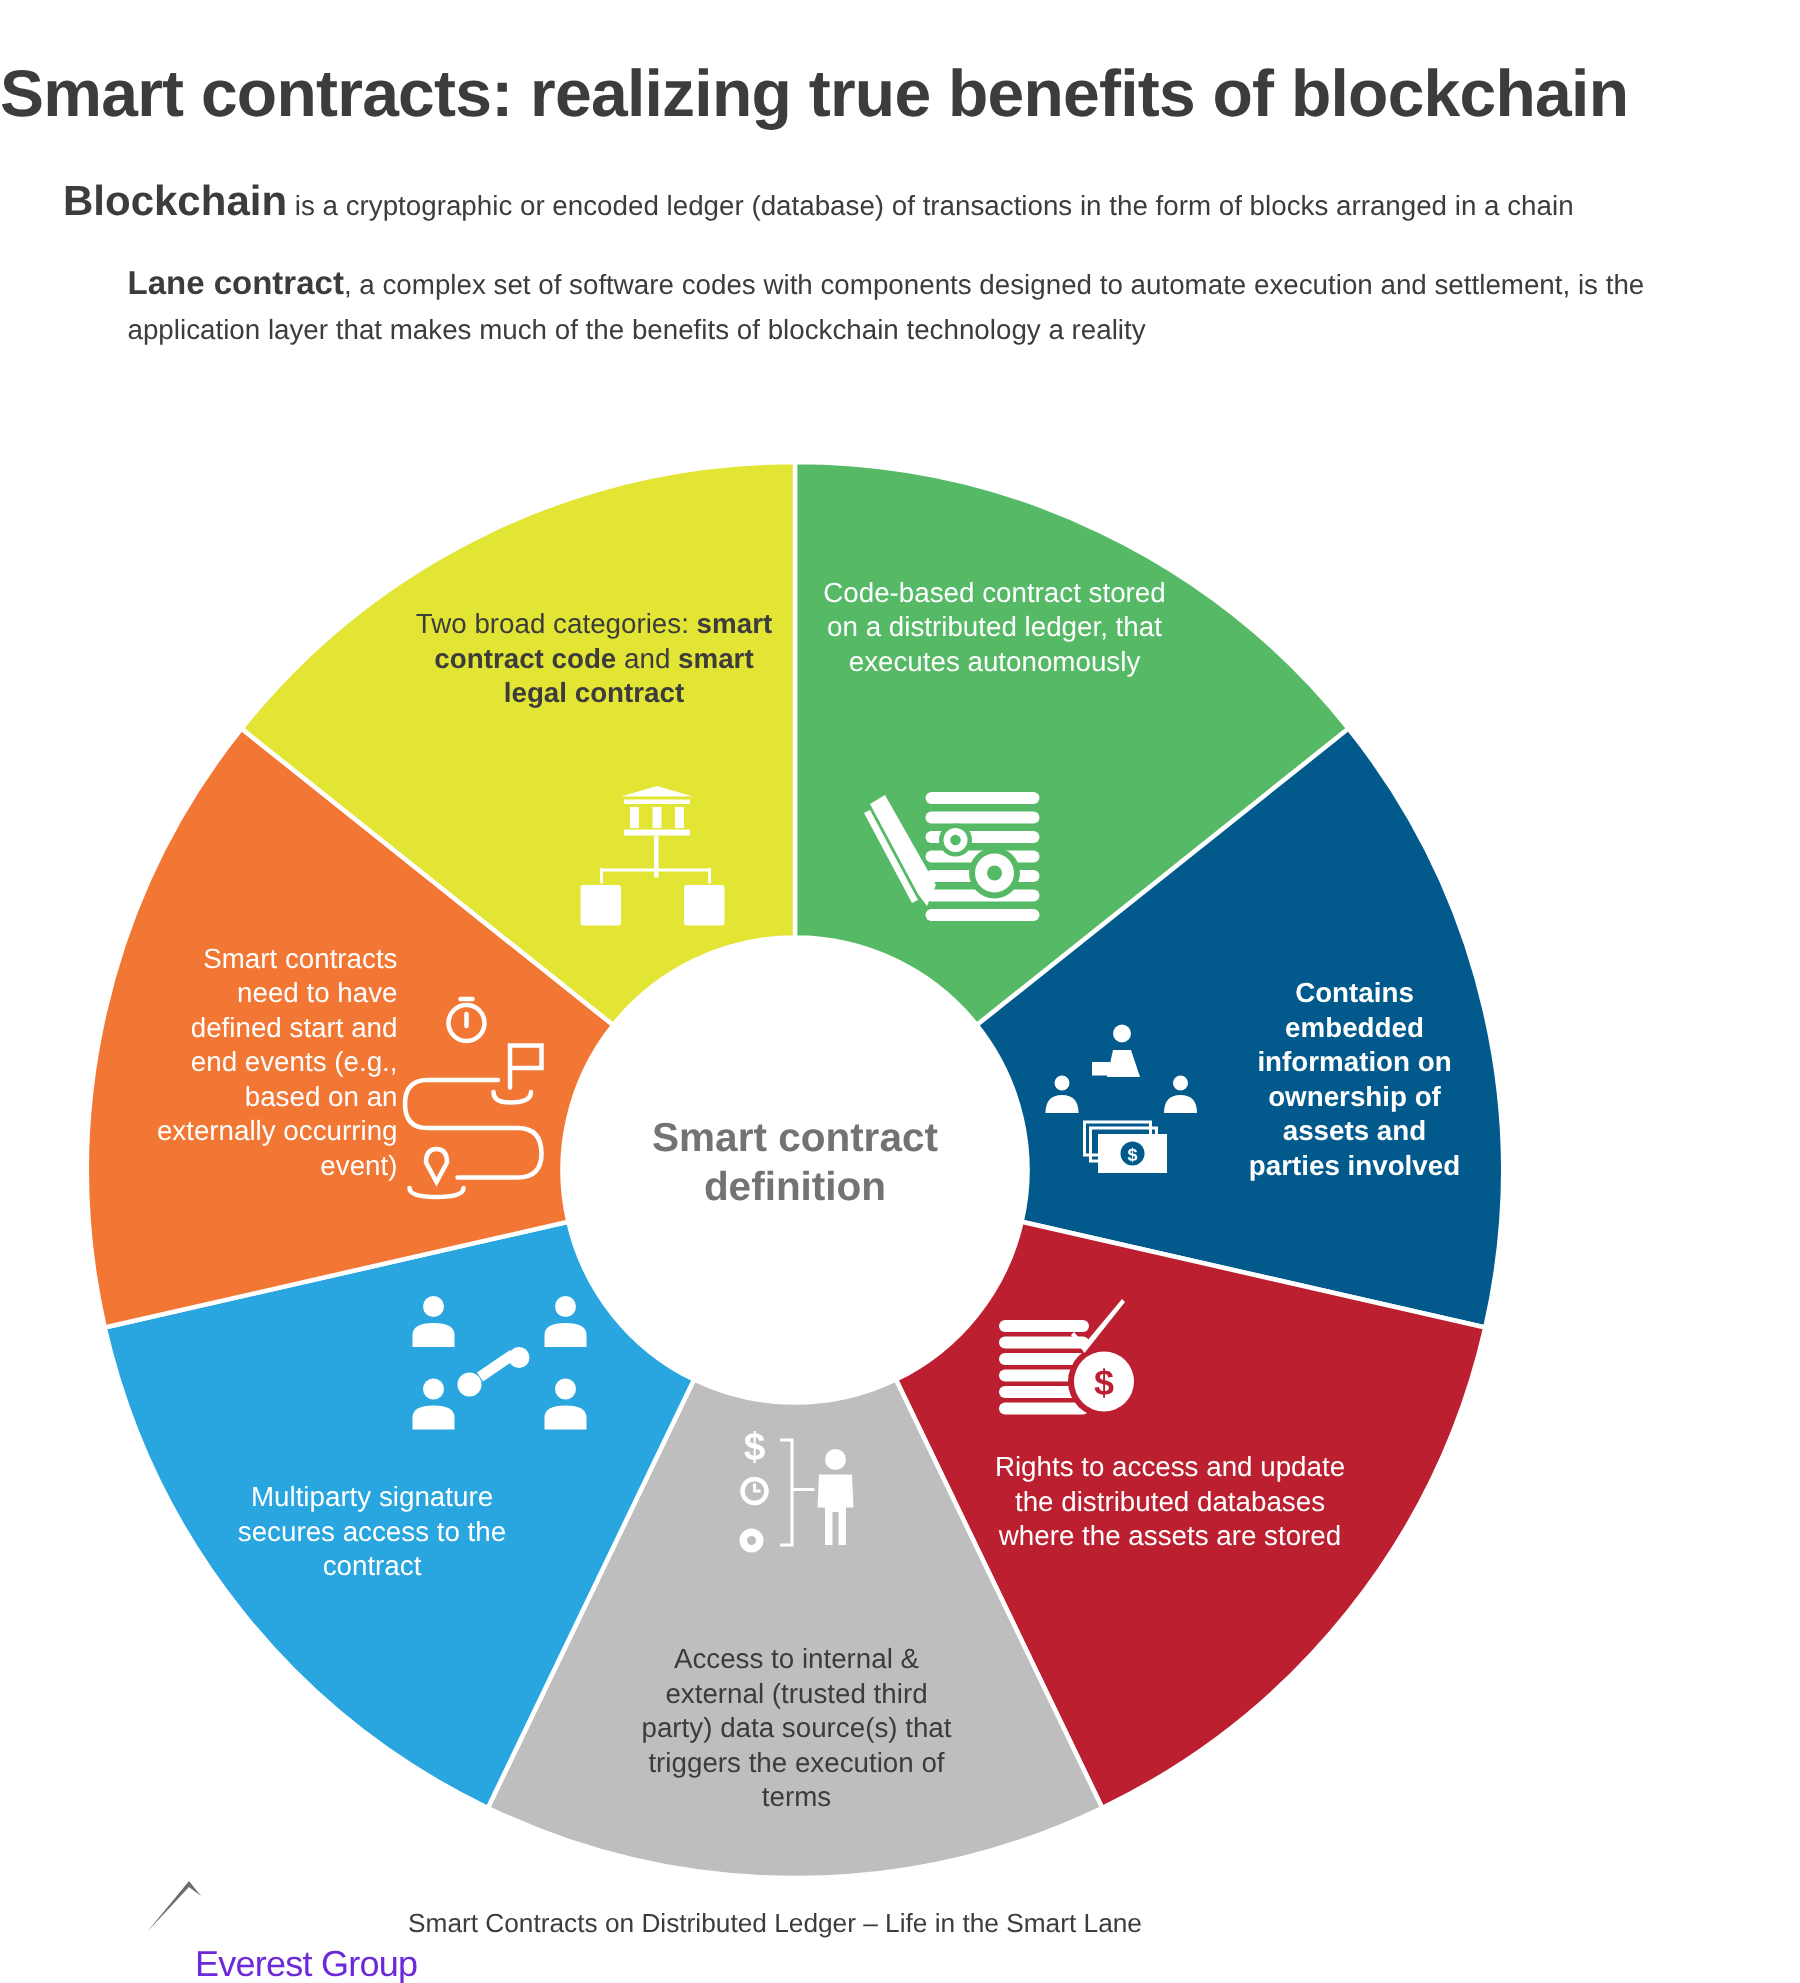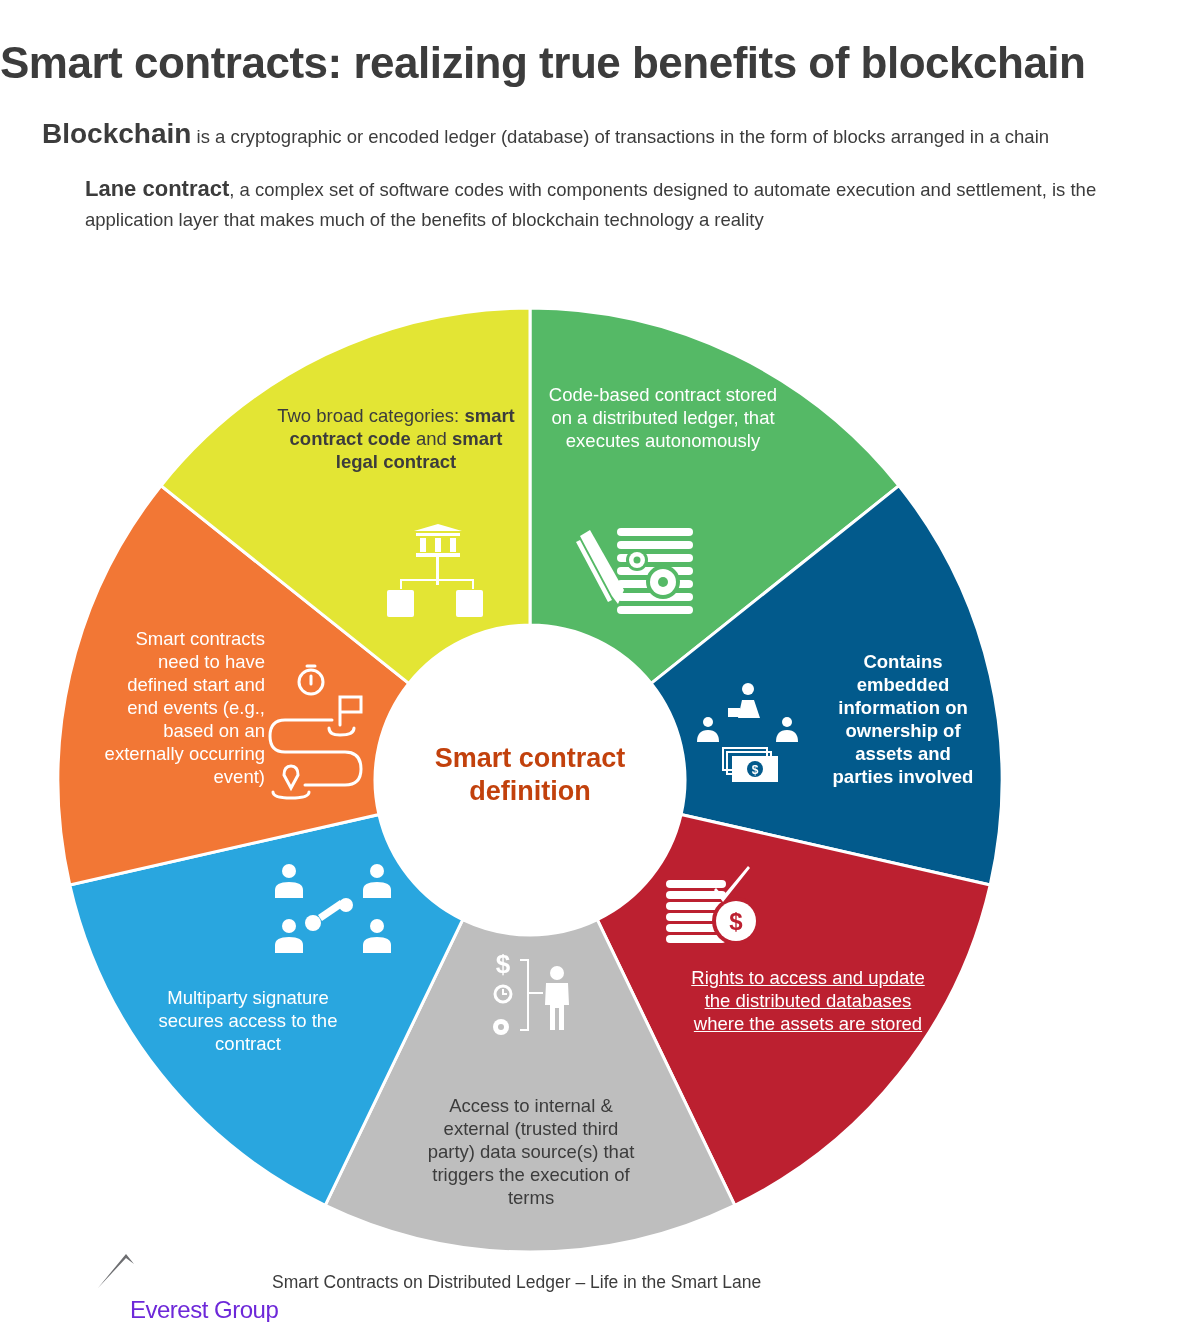--- a/index.html
+++ b/index.html
@@ -9,21 +9,21 @@
            font-size: 44px; font-weight: bold; color: #3c3c3c; letter-spacing: -0.5px; }
   .sub1 { position: absolute; left: 42px; top: 118px; font-size: 18.5px; color: #3c3c3c; white-space: nowrap; }
   .sub1 b { font-size: 28px; }
   .sub2 { position: absolute; left: 85px; top: 174px; width: 1040px; font-size: 18.5px; line-height: 30px; color: #3c3c3c; }
   .sub2 b { font-size: 22px; }
   svg.wheel { position: absolute; left: 0; top: 0; }
   .seg-text { position: absolute; text-align: center; font-size: 18.5px; line-height: 23px; }
   .seg-text.white { color: #ffffff; }
   .seg-text.dark { color: #3c3c3c; }
   .center-label { position: absolute; left: 390px; top: 742px; width: 280px; text-align: center;
-                  font-size: 27px; font-weight: bold; line-height: 33px; color: #c2410c; }
+                  font-size: 27px; font-weight: bold; line-height: 33px; color: #737373; }
   .footer { position: absolute; left: 96px; top: 1252px; height: 50px; }
   .brand { position: absolute; left: 34px; top: 20px; font-size: 24px; color: #6d28d9; white-space: nowrap; letter-spacing: -0.5px; margin-top: 24px; }
   .footer-text { position: absolute; left: 176px; top: 20px; font-size: 17.5px; color: #3c3c3c; white-space: nowrap; }
 </style>
 </head>
 <body>
 
 <div class="title">Smart contracts: realizing true benefits of blockchain</div>
 
 <div class="sub1">
@@ -149,21 +149,21 @@
     <path d="M329 728 Q329 735 340 735 Q354 735 354 728"></path>
     <path d="M284 775 Q284 766 291 766 Q298 766 298 775 L291 788 Z"></path>
     <path d="M273 792 Q273 798 291 798 Q309 798 309 792"></path>
   </g>
 </svg>
 
 <div class="seg-text white" style="left:548px; top:383px; width:230px;">Code-based contract stored on a distributed ledger, that executes autonomously</div>
 
 <div class="seg-text white" style="left:828px; top:650px; width:150px;font-weight:bold;">Contains embedded information on ownership of assets and parties involved</div>
 
-<div class="seg-text white" style="left:688px; top:966px; width:240px;text-decoration:underline;">Rights to access and update the distributed databases where the assets are stored</div>
+<div class="seg-text white" style="left:660px; top:966px; width:240px;">Rights to access and update the distributed databases where the assets are stored</div>
 
 <div class="seg-text dark" style="left:420px; top:1094px; width:222px;">Access to internal &amp; external (trusted third party) data source(s) that triggers the execution of terms</div>
 
 <div class="seg-text white" style="left:140px; top:986px; width:216px;">Multiparty signature secures access to the contract</div>
 
 <div class="seg-text white" style="left:95px; top:627px; width:170px; text-align:right;">Smart contracts need to have defined start and end events (e.g., based on an externally occurring event)</div>
 
 <div class="seg-text dark" style="left:246px; top:404px; width:240px;margin-left:30px;">
   <span>Two broad categories: </span><b>smart contract code</b><span> and </span><b>smart legal contract</b>
 </div>

